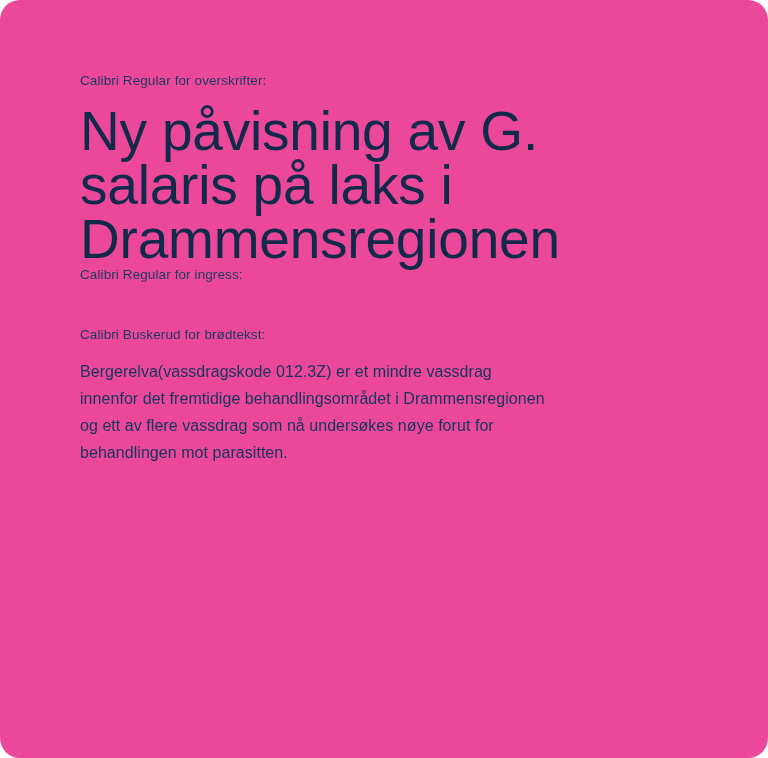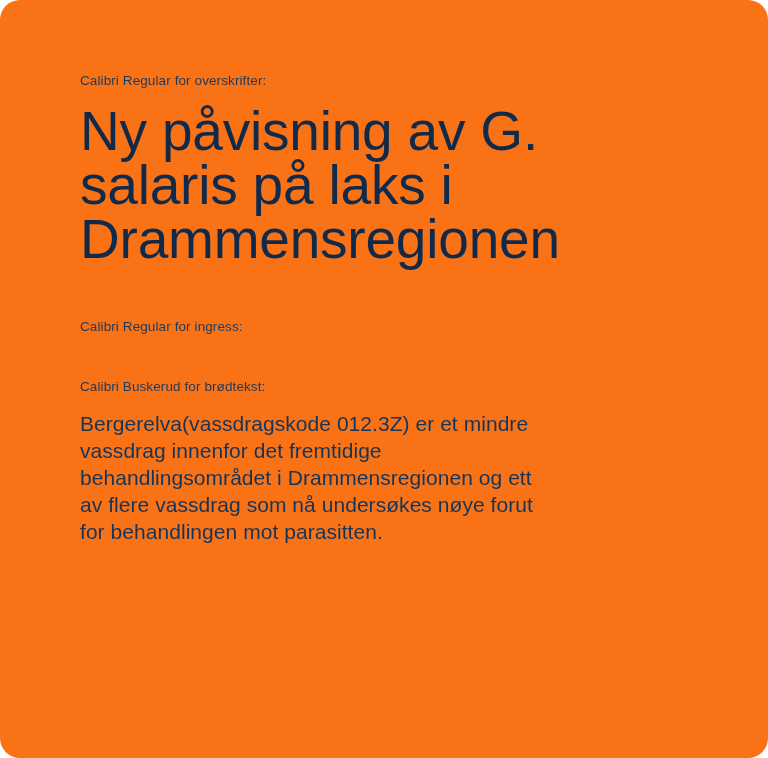--- a/index.html
+++ b/index.html
@@ -13,21 +13,21 @@
     height: 758px;
     overflow: hidden;
     font-family: "Liberation Sans", sans-serif;
   }
 
   #typography-card {
     position: relative;
     width: 768px;
     height: 758px;
     box-sizing: border-box;
-    background: #f97316;
+    background: #ec4899;
     border-radius: 20px;
     padding: 72px 80px 0 80px;
   }
 
   .spec-label {
     font-family: "Liberation Sans", sans-serif;
     font-size: 13.5px;
     line-height: 18px;
     font-weight: 400;
     color: #1b3a5c;
@@ -46,42 +46,41 @@
     line-height: 54px;
     font-weight: 400;
     color: #122a4a;
     letter-spacing: -0.2px;
     margin: 14px 0 0 0;
     max-width: 570px;
   }
 
   
   .block-ingress {
-    margin-top: 52px;
   }
 
   .ingress-text {
     font-family: "Liberation Sans", sans-serif;
     font-size: 21px;
     line-height: 34px;
     font-weight: 400;
     color: #14355a;
     letter-spacing: 0.05px;
     margin: 17px 0 0 0;
     max-width: 470px;
   }
 
   
   .block-body {
     margin-top: 42px;
   }
 
   .body-text {
     font-family: "Liberation Sans", sans-serif;
-    font-size: 21px;
+    font-size: 16px;
     line-height: 27px;
     font-weight: 400;
     color: #14355a;
     letter-spacing: 0.05px;
     margin: 14px 0 0 0;
     max-width: 465px;
   }
 </style>
 </head>
 <body>

